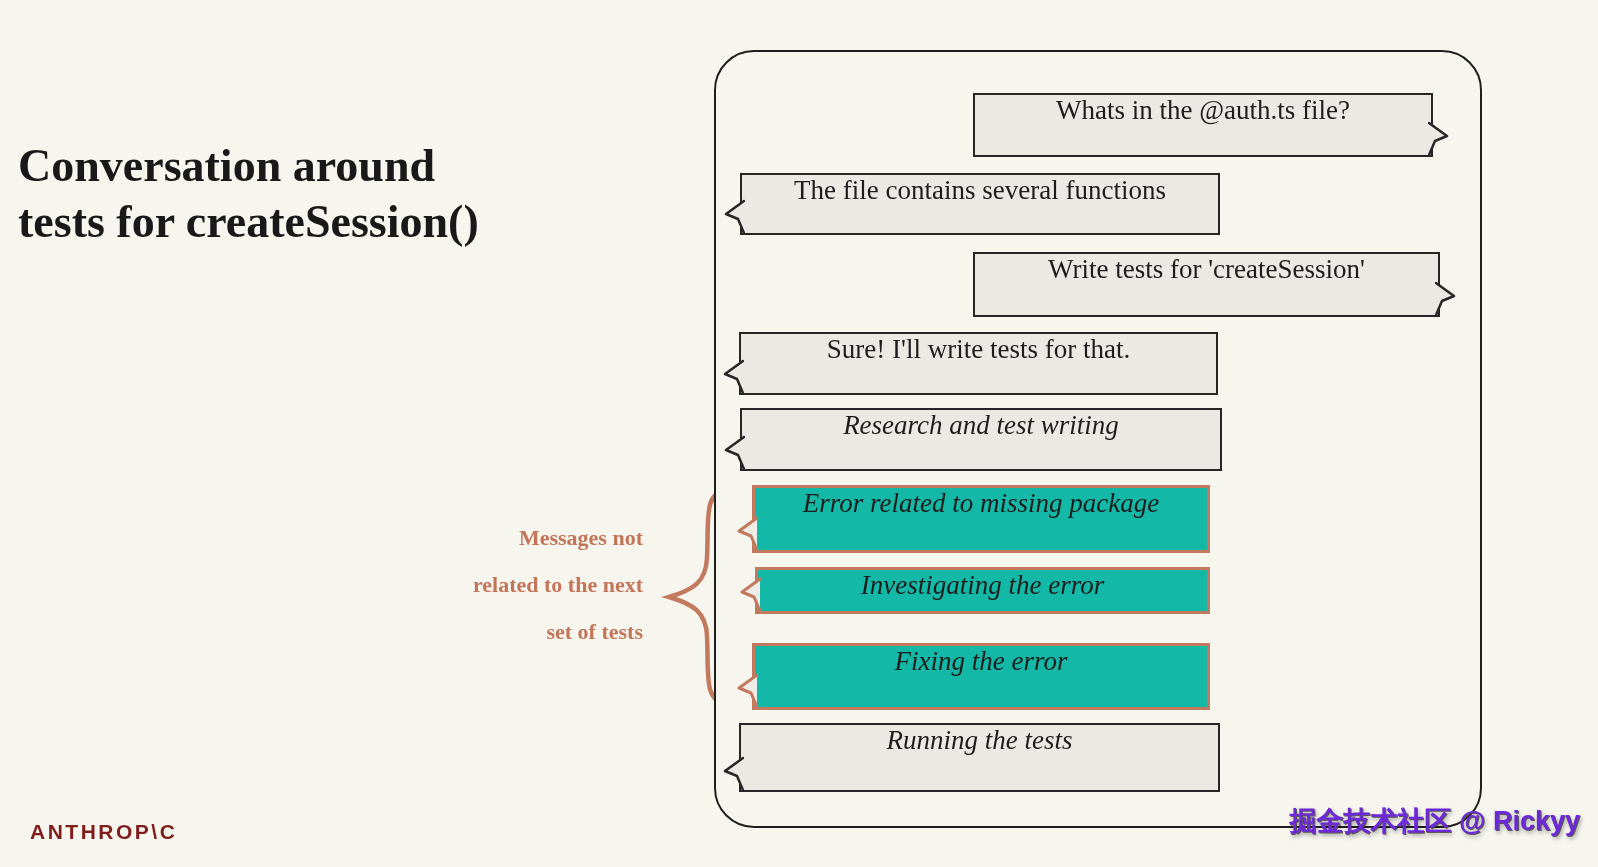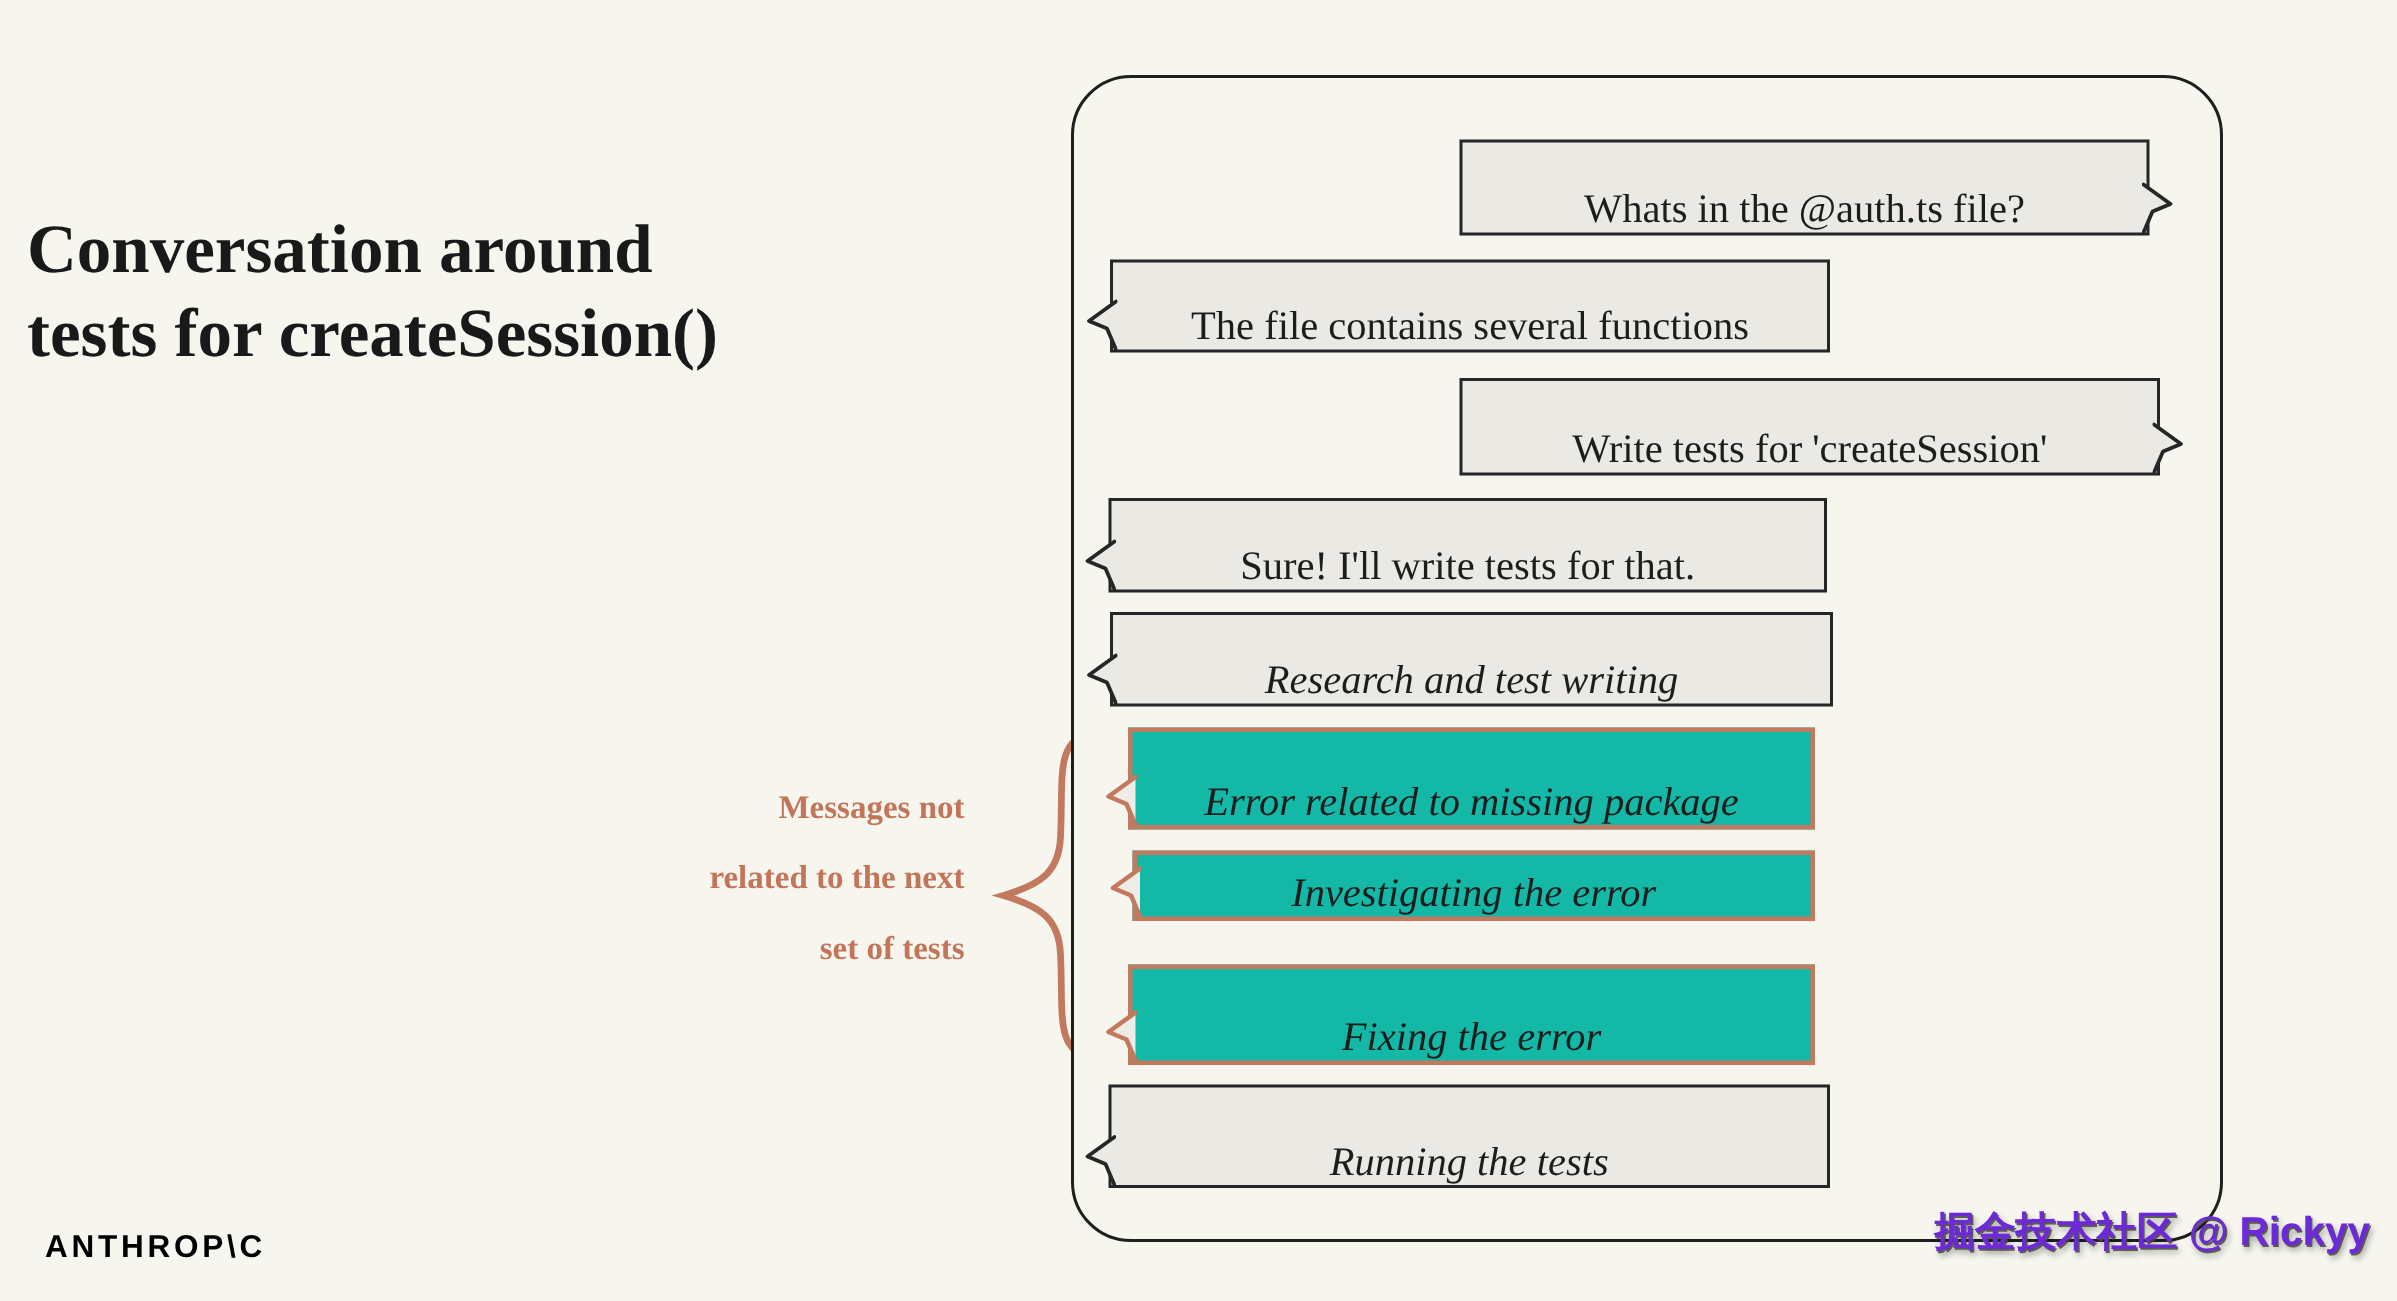--- a/index.html
+++ b/index.html
@@ -62,21 +62,21 @@
     box-sizing: border-box;
   }
 
   
   .bubble {
     position: absolute;
     box-sizing: border-box;
     background: #eae9e4;
     border: 2.5px solid #262626;
     display: flex;
-    align-items: flex-end;
+    align-items: flex-start;
     justify-content: center;
     font-family: "Liberation Serif", "DejaVu Serif", serif;
     font-size: 27px;
     color: #1d1d1d;
     text-align: center;
   }
   .bubble.italic { font-style: italic; }
   .bubble.orange { border-color: #c2795e; border-width: 3px; background: #14b8a6; }
 
   .tail { position: absolute; }
@@ -97,21 +97,21 @@
 
   
   .logo {
     position: absolute;
     left: 30px;
     top: 820px;
     font-family: "Liberation Sans", "DejaVu Sans", sans-serif;
     font-weight: 700;
     font-size: 21px;
     letter-spacing: 2.5px;
-    color: #000000;
+    color: #7f1d1d;
   }
   .watermark {
     position: absolute;
     right: 18px;
     top: 803px;
     font-family: "Liberation Sans", "DejaVu Sans", sans-serif;
     font-weight: 600;
     font-size: 27px;
     color: #6d28d9;
     text-shadow: 1px 1px 0 rgba(70,70,62,0.85), 2px 3px 4px rgba(0,0,0,0.35);

